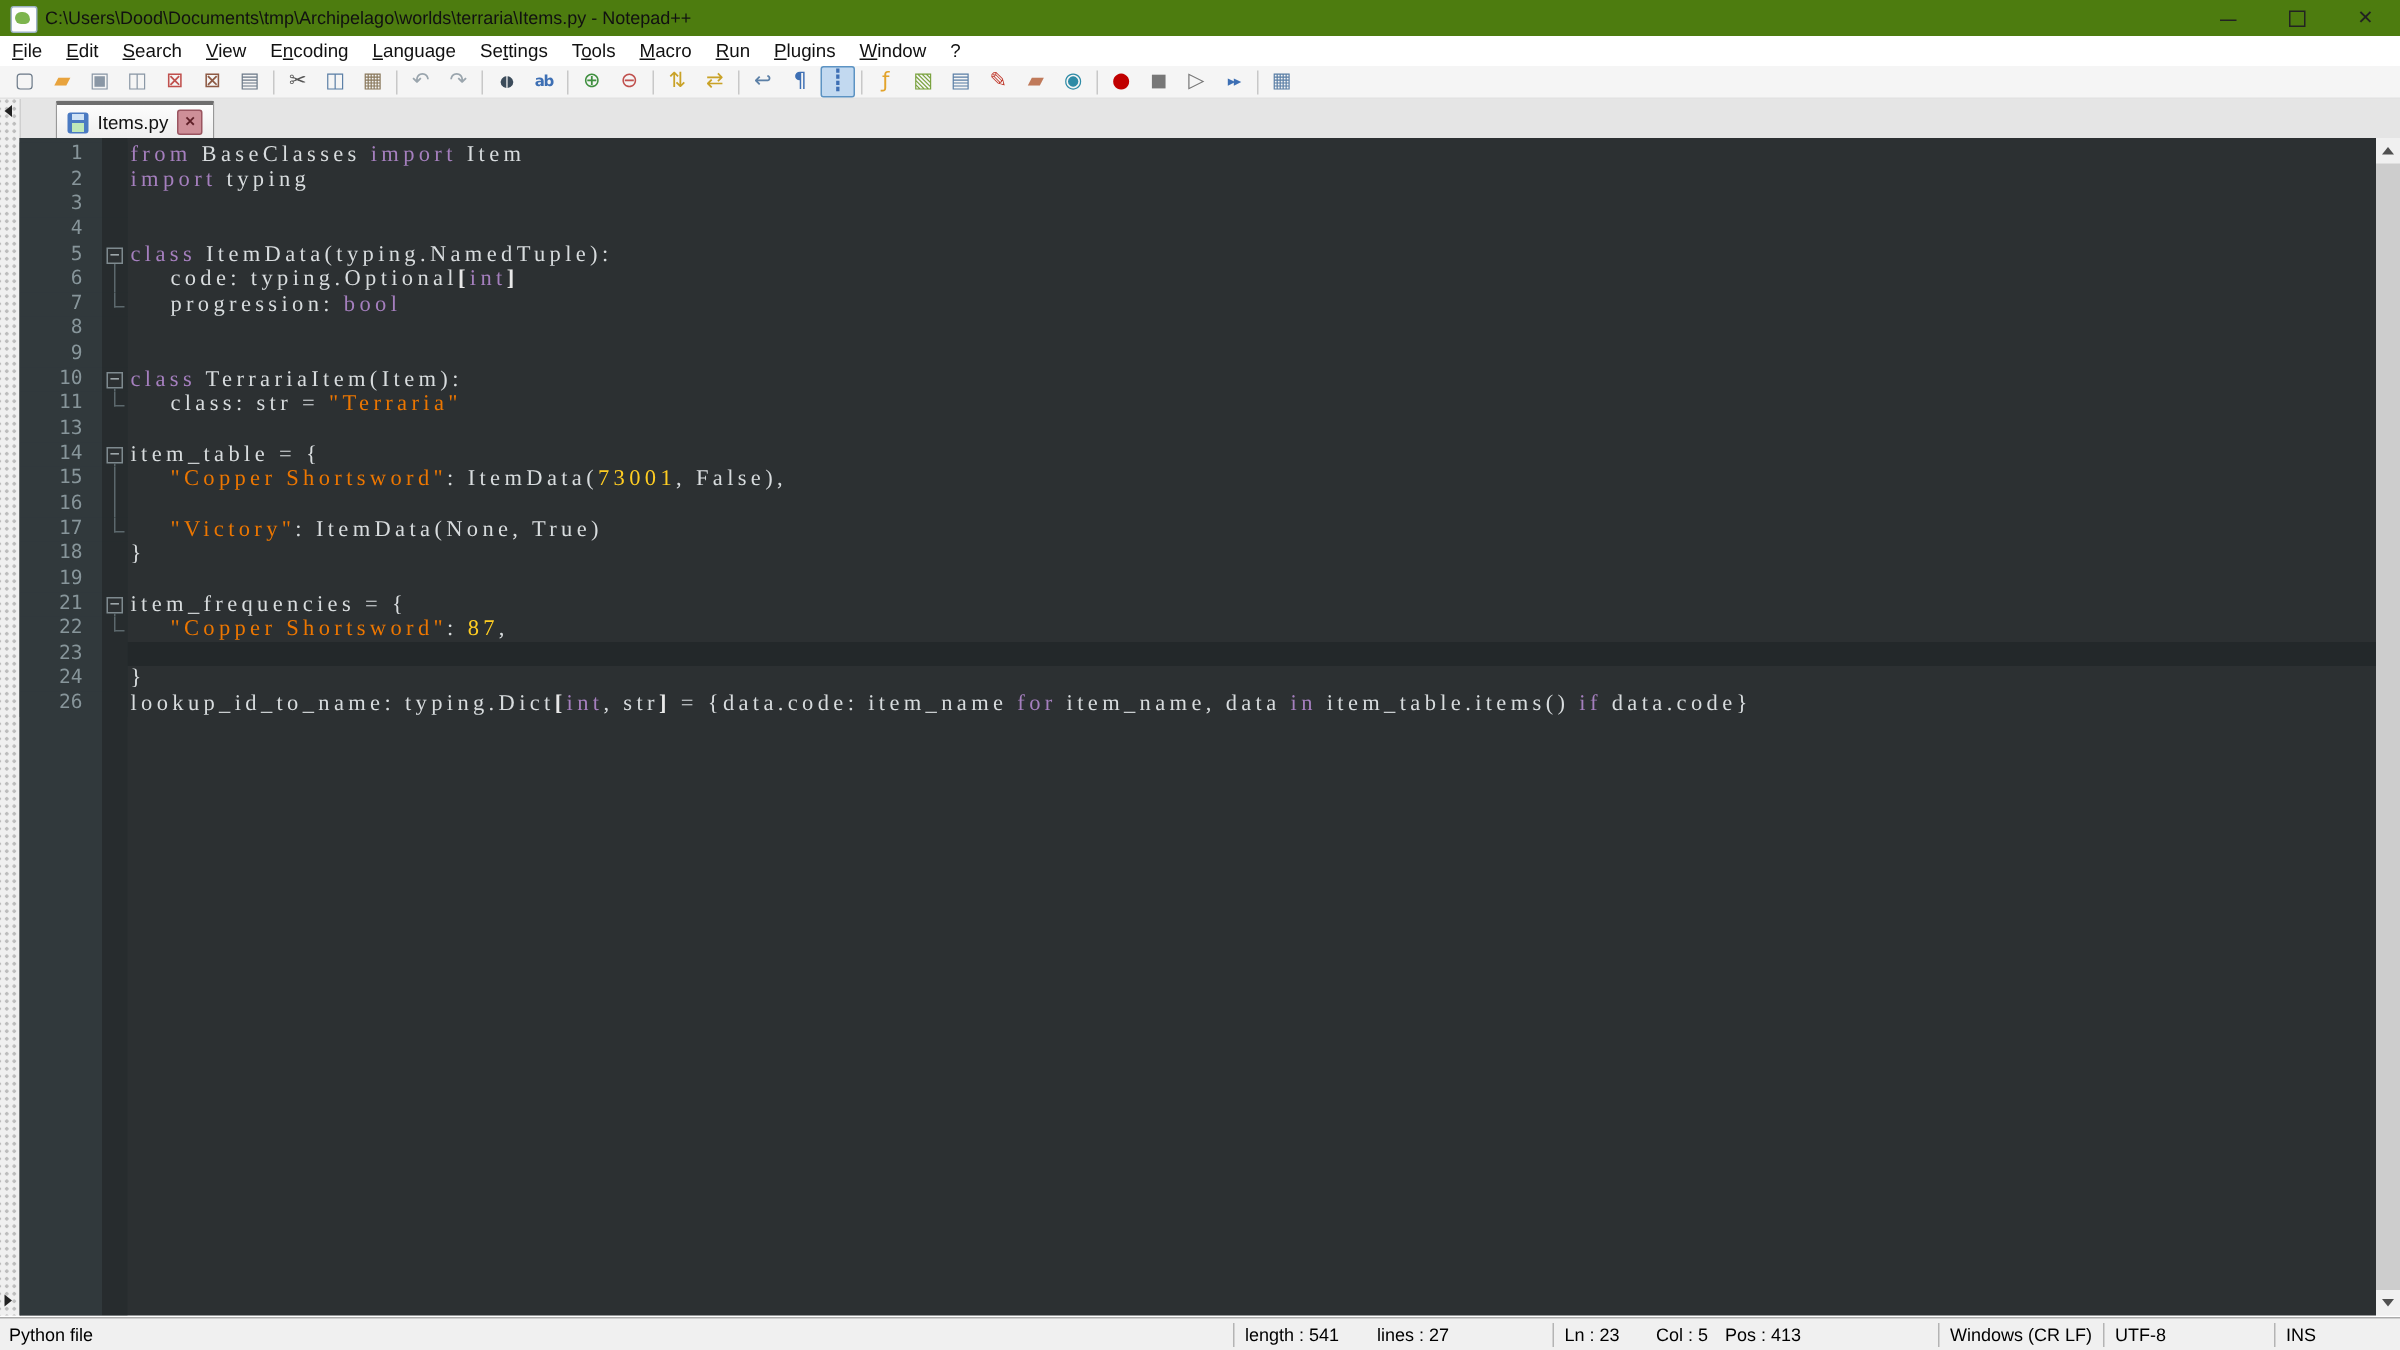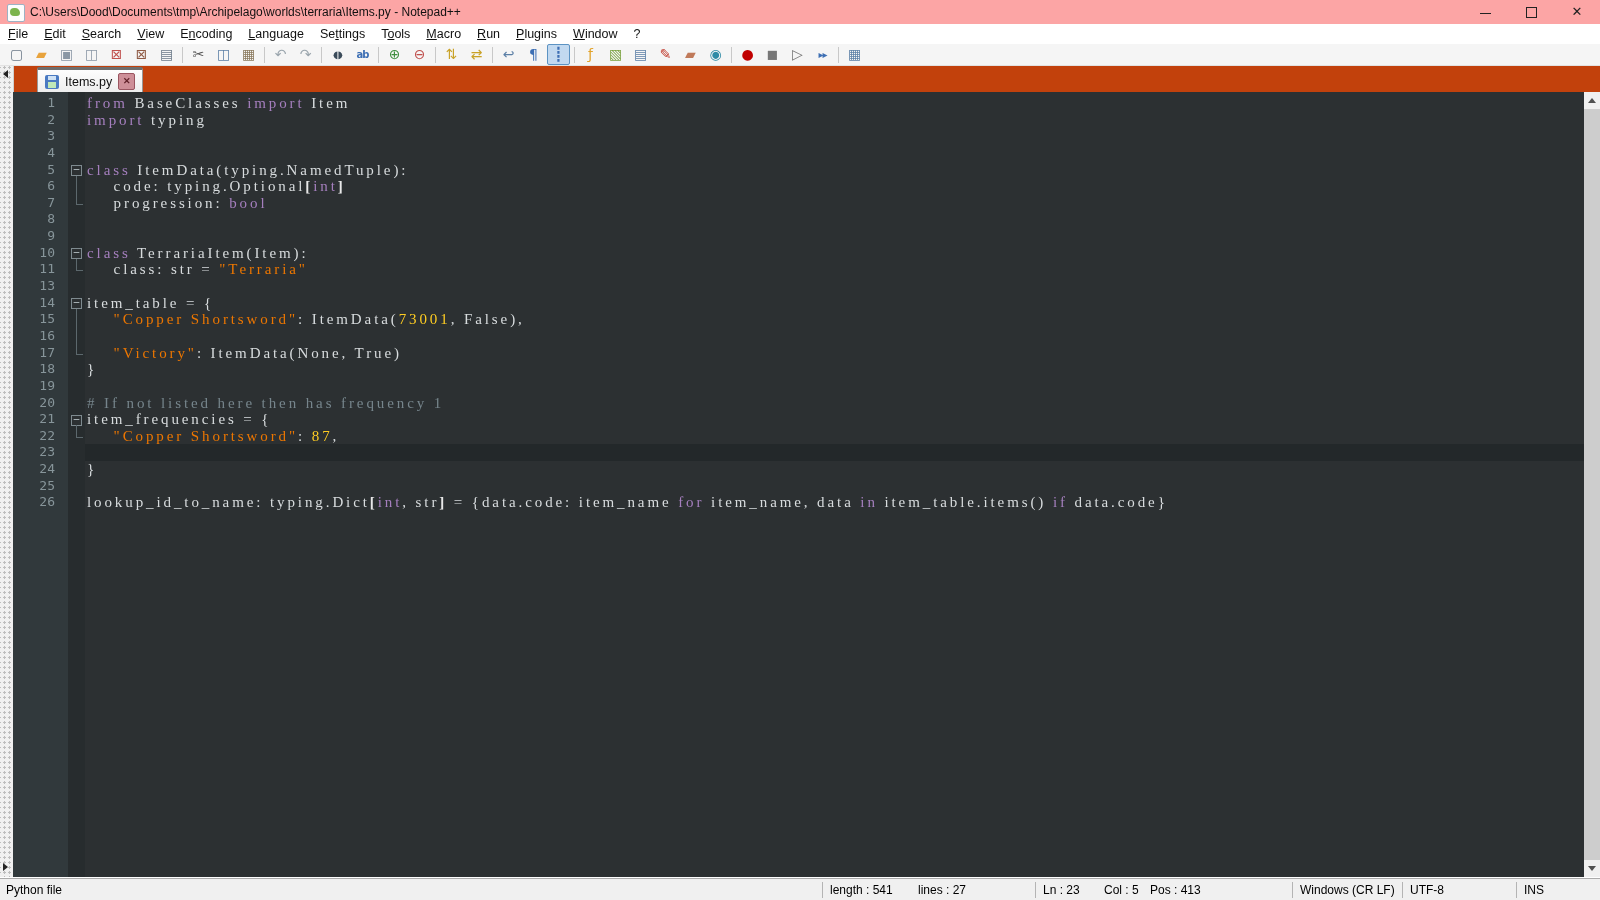--- a/index.html
+++ b/index.html
@@ -1,20 +1,20 @@
 <!DOCTYPE html>
 <html><head>
 <meta charset="utf-8">
 <style>
   html,body{margin:0;padding:0;background:#d8d8d8;}
   .app{position:relative;width:1600px;height:900px;background:#FFFFFF;overflow:hidden;
        font-family:"Liberation Sans",sans-serif;-webkit-font-smoothing:antialiased;}
 
   
-  .titlebar{position:absolute;left:0;top:0;width:1600px;height:24px;background:#fca5a5;}
+  .titlebar{position:absolute;left:0;top:0;width:1600px;height:24px;background:#4d7c0f;}
   .np-icon{position:absolute;left:7px;top:4px;width:16px;height:16px;background:#FDFDFD;border:1px solid #9DB2C4;border-radius:2px;}
   .np-icon::after{content:"";position:absolute;left:2px;top:3px;width:10px;height:8px;background:#7CB44D;border-radius:5px 6px 4px 5px;}
   .title-text{position:absolute;left:30px;top:0;height:24px;line-height:24px;font-size:12px;color:#111;}
   .win-controls{position:absolute;right:0;top:0;height:24px;display:flex;}
   .win-btn{width:46px;height:24px;position:relative;cursor:default;}
   .win-btn .min{position:absolute;left:18px;top:13px;width:11px;height:1px;background:#222;}
   .win-btn .max{position:absolute;left:18px;top:7px;width:9px;height:9px;border:1px solid #222;}
   .win-btn .cls{position:absolute;left:0;top:0;width:46px;height:24px;text-align:center;line-height:24px;font-size:13px;color:#222;}
 
   
@@ -25,21 +25,21 @@
   
   .toolbar{position:absolute;left:0;top:44px;width:1600px;height:22px;background:#F5F5F5;border-bottom:1px solid #E2E2E2;
            display:flex;align-items:center;padding-left:4px;box-sizing:border-box;}
   .tb-icon{width:21px;height:19px;margin:0 1px;text-align:center;font-size:14px;line-height:19px;
            font-family:"DejaVu Sans",sans-serif;border:1px solid transparent;border-radius:2px;}
   .tb-icon.small{font-size:10px;font-weight:bold;letter-spacing:-1px;}
   .tb-icon.active{background:#C2D9F0;border-color:#5C93C3;}
   .tb-sep{width:1px;height:16px;background:#C8C8C8;margin:0 3px;}
 
   
-  .tabbar{position:absolute;left:13px;top:66px;width:1587px;height:26px;background:#c2410c;}
+  .tabbar{position:absolute;left:13px;top:66px;width:1587px;height:26px;background:#e5e5e5;}
   .tab{position:absolute;left:24px;top:1px;height:23px;display:flex;align-items:center;gap:6px;padding:0 7px;
        background:linear-gradient(#FDFDFD,#EDEDED);border:1px solid #989898;border-bottom:none;
        border-top:3px solid #6E6E6E;border-radius:2px 2px 0 0;font-size:12.5px;color:#111;}
   .floppy{position:relative;width:14px;height:14px;background:#4A7AC2;border-radius:2px;}
   .floppy::before{content:"";position:absolute;left:3px;top:1px;width:8px;height:4px;background:#CFE2F5;}
   .floppy::after{content:"";position:absolute;left:3px;top:7px;width:8px;height:6px;background:#BFE8B8;}
   .tab-close{width:15px;height:15px;background:#CE8F98;border:1px solid #9A5560;border-radius:2px;color:#5E1F27;
              font-size:9px;font-weight:bold;text-align:center;line-height:14px;}
 
   
@@ -277,25 +277,20 @@
           <span class="ln">18</span>
           <span class="fold"></span>
           <span class="code"><span class="tk-t">}</span></span>
         </div>
         <div class="row">
           <span class="ln">19</span>
           <span class="fold"></span>
           <span class="code"></span>
         </div>
         <div class="row">
-          <span class="ln">20</span>
-          <span class="fold"></span>
-          <span class="code"><span class="tk-c"># If not listed here then has frequency 1</span></span>
-        </div>
-        <div class="row">
           <span class="ln">21</span>
           <span class="fold">
             <span class="fbox">−</span>
             <span class="fline from-box"></span>
           </span>
           <span class="code"><span class="tk-t">item_frequencies = {</span></span>
         </div>
         <div class="row">
           <span class="ln">22</span>
           <span class="fold">
@@ -305,25 +300,20 @@
         </div>
         <div class="row cur">
           <span class="ln">23</span>
           <span class="fold"></span>
           <span class="code"></span>
         </div>
         <div class="row">
           <span class="ln">24</span>
           <span class="fold"></span>
           <span class="code"><span class="tk-t">}</span></span>
-        </div>
-        <div class="row">
-          <span class="ln">25</span>
-          <span class="fold"></span>
-          <span class="code"></span>
         </div>
         <div class="row">
           <span class="ln">26</span>
           <span class="fold"></span>
           <span class="code"><span class="tk-t">lookup_id_to_name: typing.Dict</span><span class="tk-o">[</span><span class="tk-k">int</span><span class="tk-t">, str</span><span class="tk-o">]</span><span class="tk-t"> = {data.code: item_name </span><span class="tk-k">for</span><span class="tk-t"> item_name, data </span><span class="tk-k">in</span><span class="tk-t"> item_table.items() </span><span class="tk-k">if</span><span class="tk-t"> data.code}</span></span>
         </div>
       </div>
   </div>
 
   <div class="vscroll">

